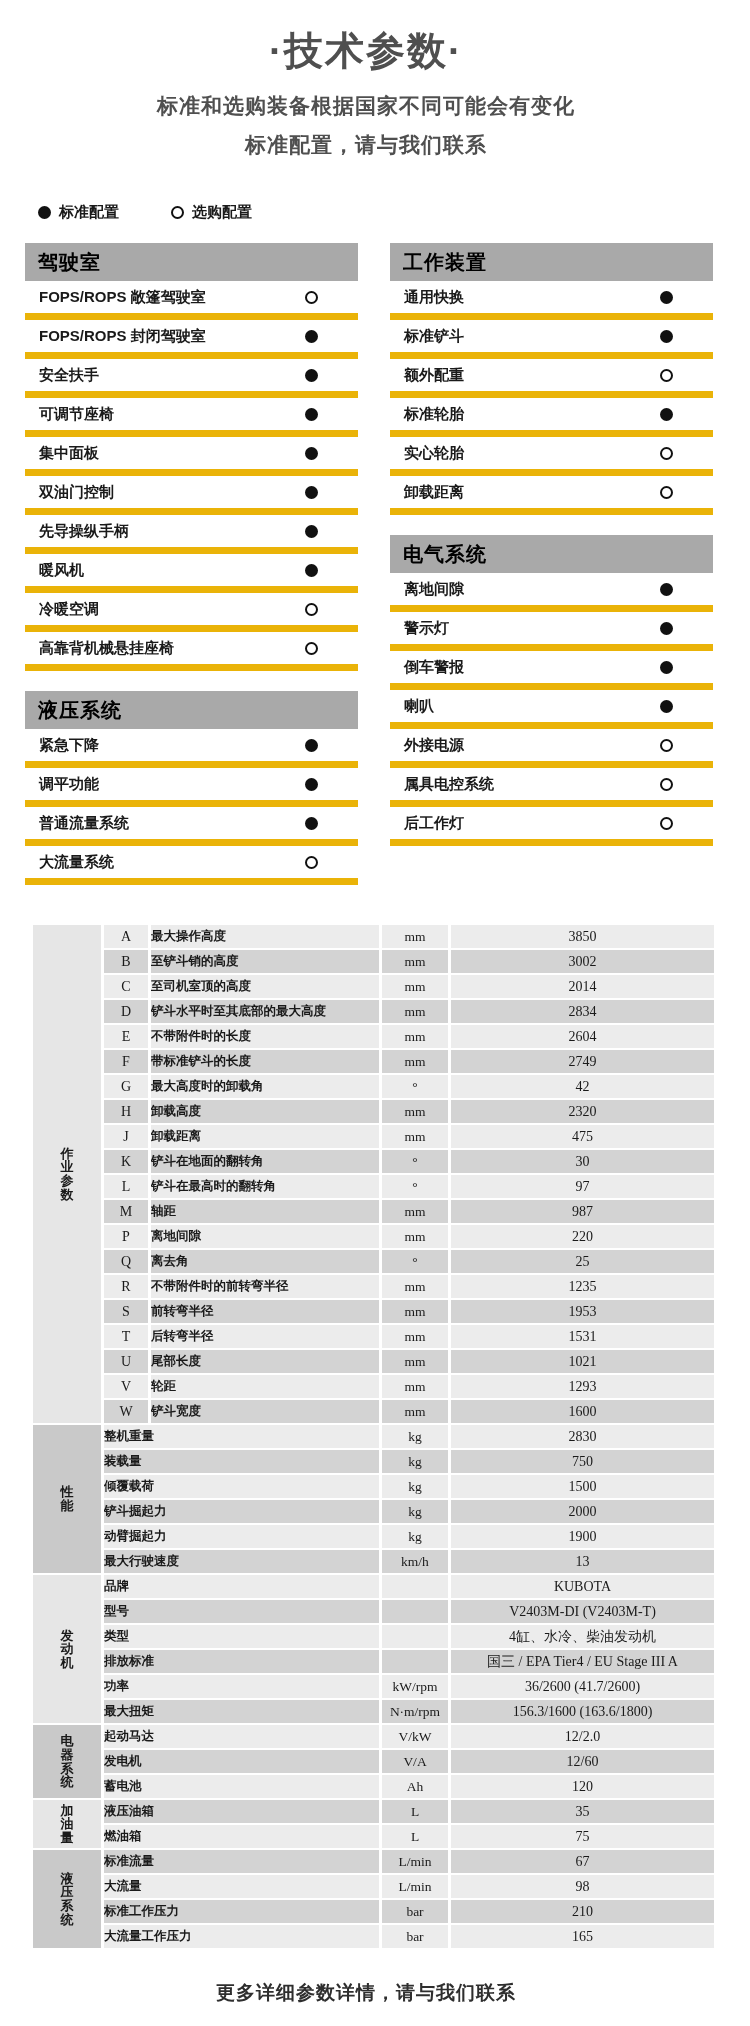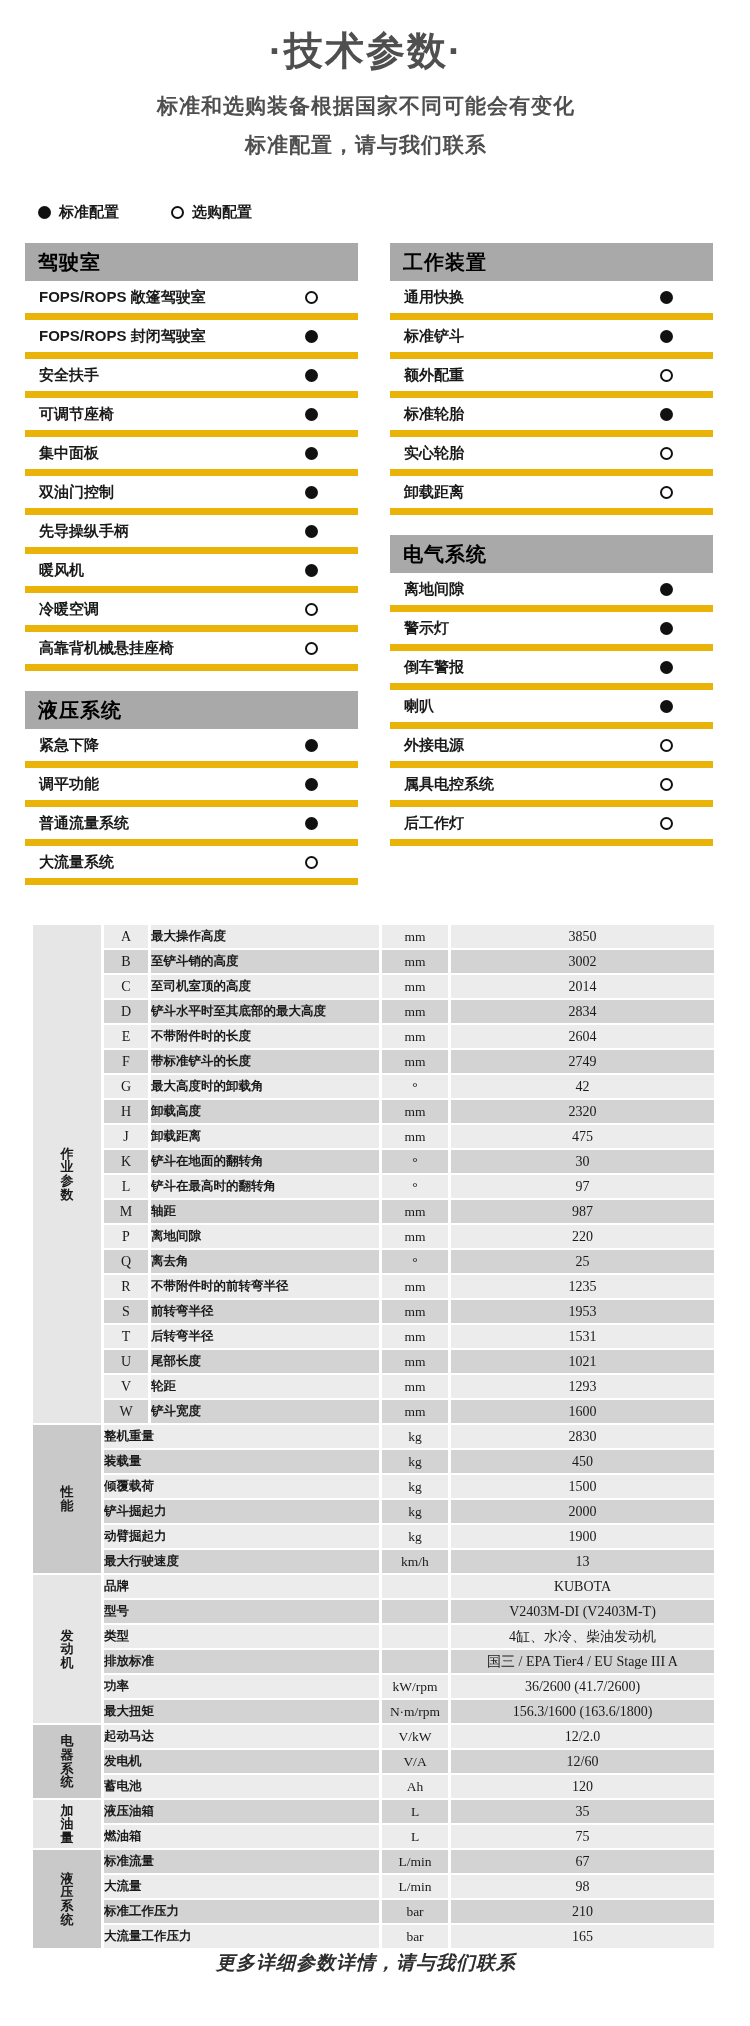--- a/index.html
+++ b/index.html
@@ -68,21 +68,21 @@
   }
   td.desc{font-size:12.5px;font-weight:700;padding-left:10px;}
   td.unit{text-align:center;font-family:"Liberation Serif",serif;font-size:13.5px;}
   td.val{text-align:center;font-family:"Liberation Serif",serif;font-size:14px;}
   tr.light td.body{background:var(--row-light);}
   tr.dark td.body{background:var(--row-dark);}
   td.cat.light{background:var(--cat-light);}
   td.cat.dark{background:var(--cat-dark);}
   .footer{
     text-align:center;font-size:19px;font-weight:700;color:#2e2e2e;
-    letter-spacing:1px;font-style:italic;
+    margin-top:30px;letter-spacing:1px;
   }
 </style>
 </head>
 <body>
 
 <div class="page">
 
   <div class="title">·技术参数·</div>
   <div class="subtitle">标准和选购装备根据国家不同可能会有变化</div>
   <div class="subtitle second">标准配置，请与我们联系</div>
@@ -366,21 +366,21 @@
               <span class="vchar">性</span>
               <span class="vchar">能</span>
             </td>
             <td class="desc body" colspan="2">整机重量</td>
             <td class="unit body">kg</td>
             <td class="val body">2830</td>
           </tr>
           <tr class="dark">
             <td class="desc body" colspan="2">装载量</td>
             <td class="unit body">kg</td>
-            <td class="val body">450</td>
+            <td class="val body">750</td>
           </tr>
           <tr class="light">
             <td class="desc body" colspan="2">倾覆载荷</td>
             <td class="unit body">kg</td>
             <td class="val body">1500</td>
           </tr>
           <tr class="dark">
             <td class="desc body" colspan="2">铲斗掘起力</td>
             <td class="unit body">kg</td>
             <td class="val body">2000</td>

